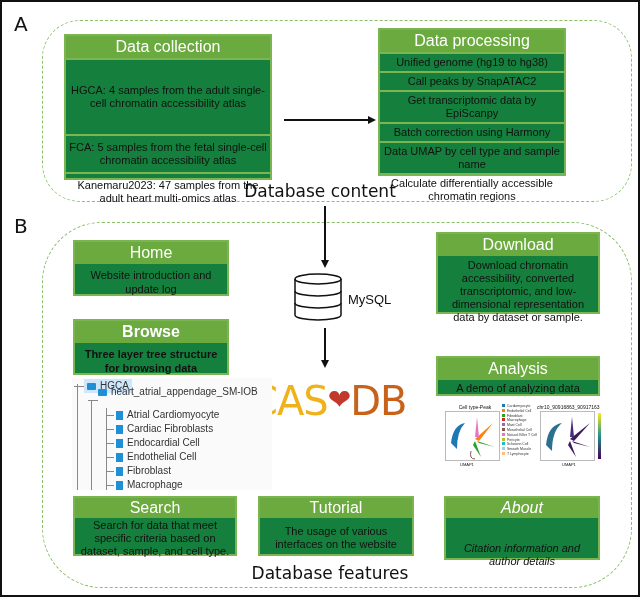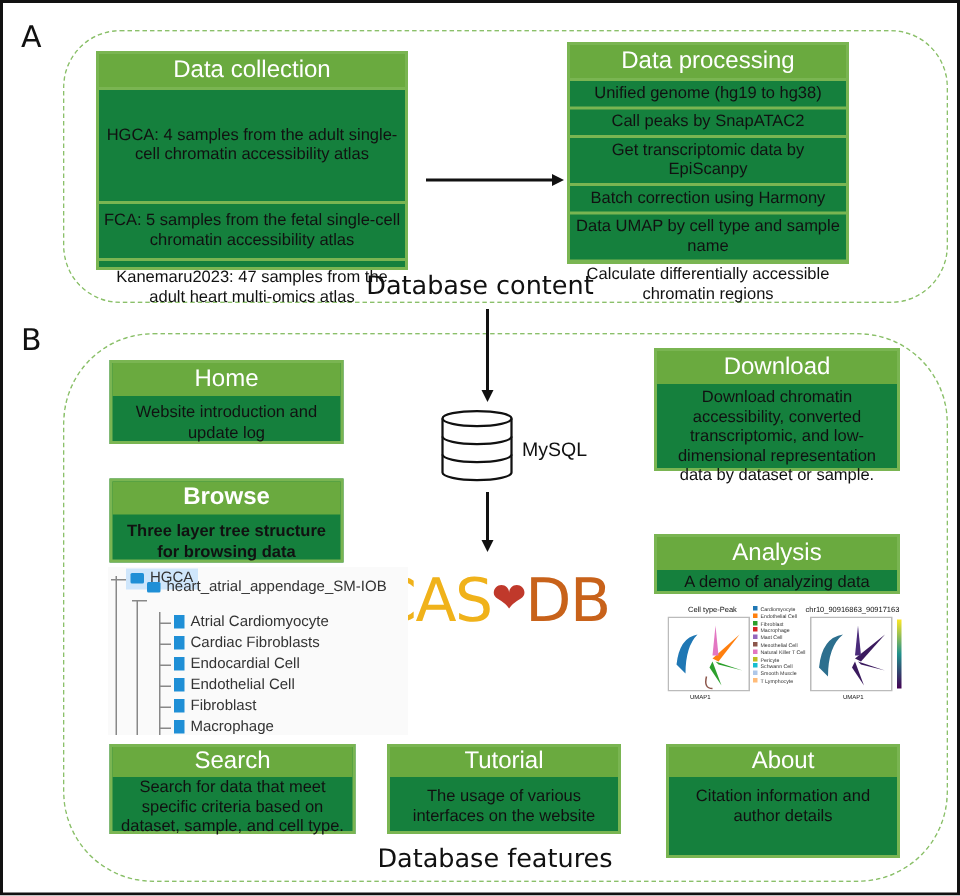--- a/index.html
+++ b/index.html
@@ -172,18 +172,18 @@
 <div class="box" style="left:73px;top:496px;width:164px;height:60px;">
   <div class="hdr" style="line-height:20px;">Search</div>
   <div class="body" style="padding:1px 3px;line-height:13px;">Search for data that meet specific criteria based on dataset, sample, and cell type.</div>
 </div>
 
 <div class="box" style="left:258px;top:496px;width:156px;height:60px;">
   <div class="hdr" style="line-height:20px;">Tutorial</div>
   <div class="body" style="padding:7px 4px;line-height:13px;">The usage of various interfaces on the website</div>
 </div>
 
-<div class="box" style="left:444px;top:496px;width:156px;height:76px;">
+<div class="box" style="left:444px;top:496px;width:156px;height:64px;font-style:italic;">
   <div class="hdr" style="line-height:20px;">About</div>
-  <div class="body" style="padding:7px 4px;line-height:13px;">Citation information and author details</div>
+  <div class="body" style="padding:24px 4px;line-height:13px;">Citation information and author details</div>
 </div>
 
 <div class="section-title" style="left:240px;top:563px;width:180px;">Database features</div>
 
 </body></html>

